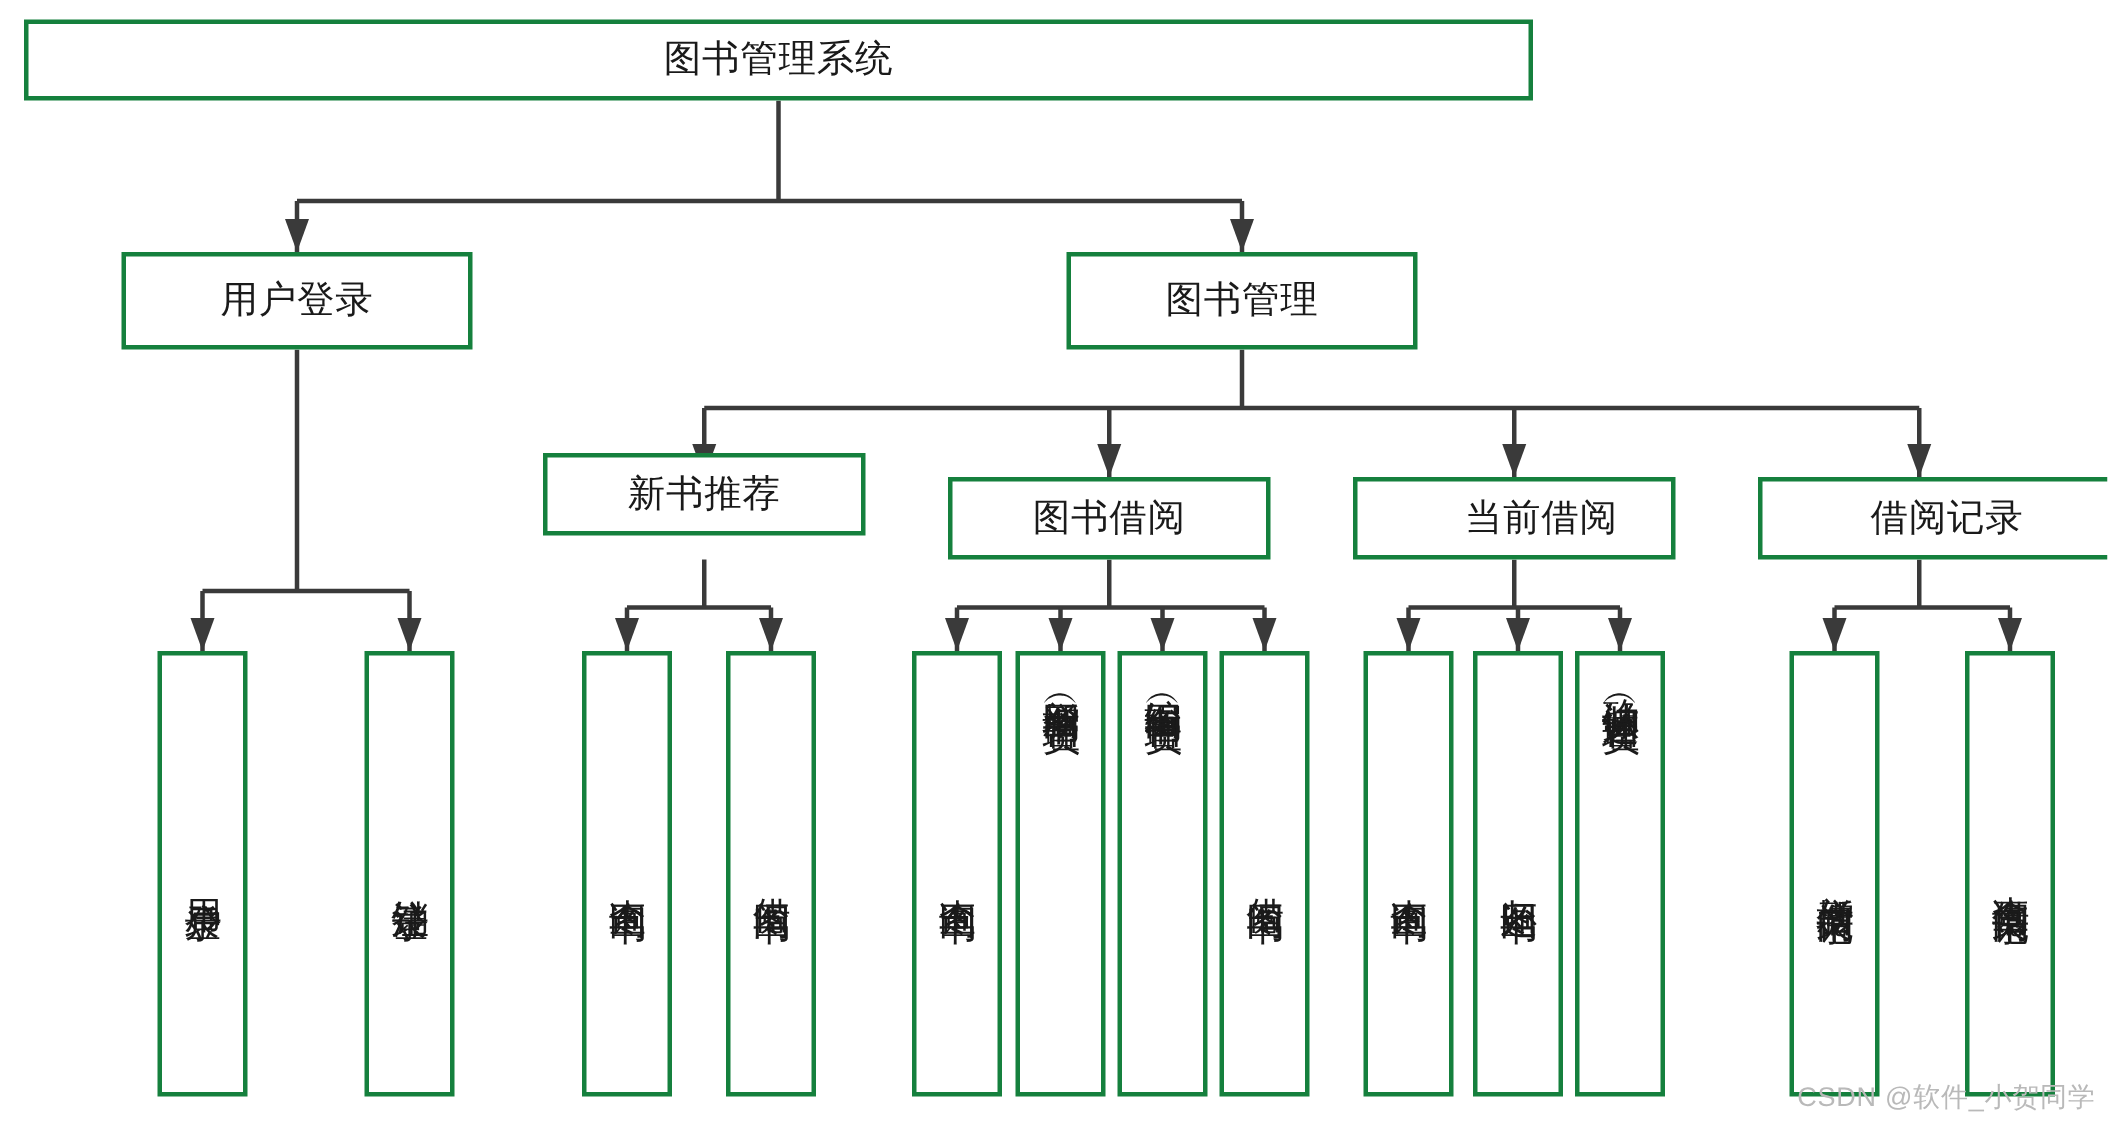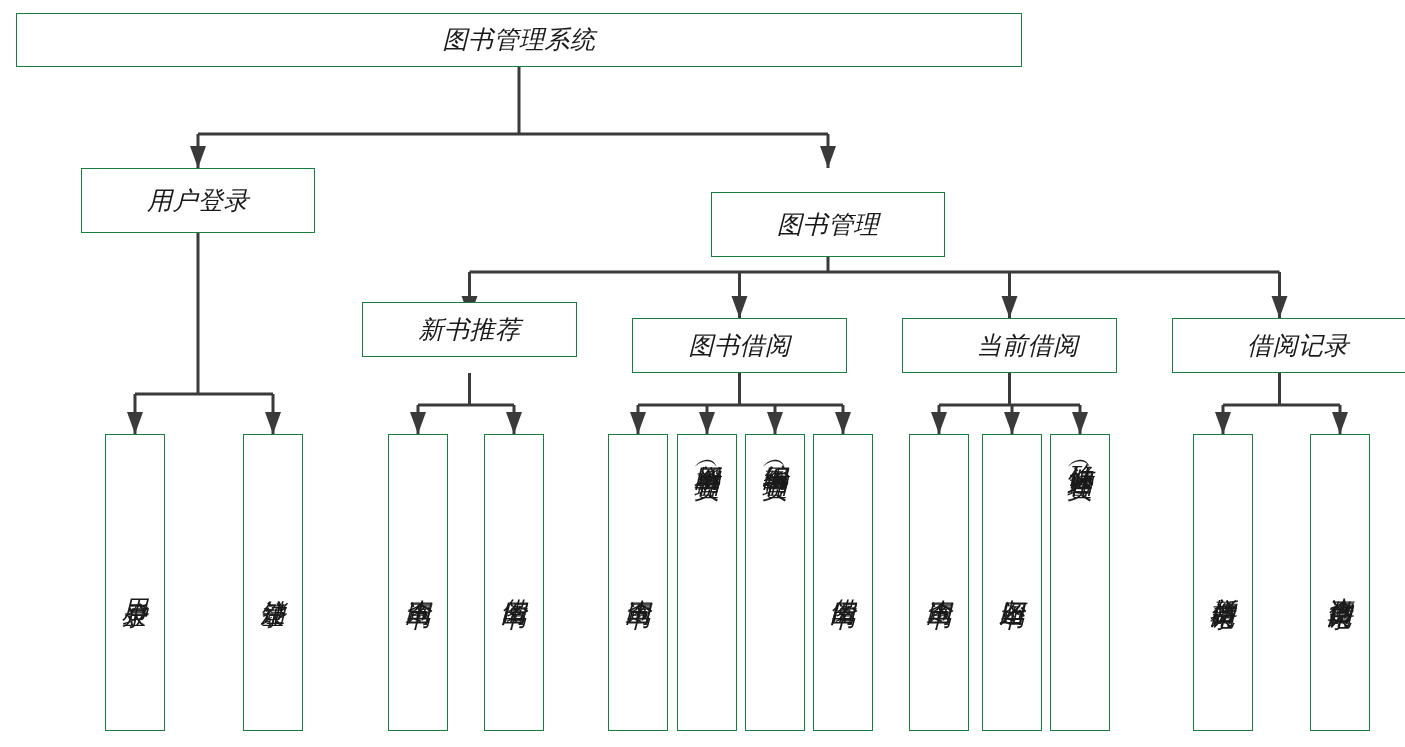--- a/index.html
+++ b/index.html
@@ -19,26 +19,25 @@
     position: absolute;
     left: 0;
     top: 0;
     width: 1405px;
     height: 747px;
   }
   .node {
     position: absolute;
     box-sizing: border-box;
     background: #ffffff;
-    border: 1px solid #15803d;
+    border: 3px solid #15803d;
     display: flex;
     align-items: center;
     justify-content: center;
     color: #1a1a1a;
-    font-style: italic;
   }
   .node .label {
     display: block;
     text-align: center;
     letter-spacing: 0.5px;
   }
   .node.horiz .label {
     writing-mode: horizontal-tb;
     font-size: 25px;
     line-height: 1.1;
@@ -129,21 +128,21 @@
       <line x1="1340" y1="405" x2="1340" y2="434" stroke="#3a3a3a" stroke-width="3"></line>
       <path d="M 1332 412 L 1340 434 L 1348 412 Z" fill="#3a3a3a"></path>
     </svg>
   <div id="nodes">
       <div class="node horiz" style="left: 16px; top: 13px; width: 1006px; height: 54px;">
         <span class="label">图书管理系统</span>
       </div>
       <div class="node horiz" style="left: 81px; top: 168px; width: 234px; height: 65px;">
         <span class="label">用户登录</span>
       </div>
-      <div class="node horiz" style="left: 711px; top: 168px; width: 234px; height: 65px; margin-top: 24px;">
+      <div class="node horiz" style="left: 711px; top: 168px; width: 234px; height: 65px;">
         <span class="label">图书管理</span>
       </div>
       <div class="node horiz" style="left: 362px; top: 302px; width: 215px; height: 55px;">
         <span class="label">新书推荐</span>
       </div>
       <div class="node horiz" style="left: 632px; top: 318px; width: 215px; height: 55px;">
         <span class="label">图书借阅</span>
       </div>
       <div class="node horiz" style="left: 902px; top: 318px; width: 215px; height: 55px; padding-left: 36px;">
         <span class="label">当前借阅</span>
@@ -184,13 +183,14 @@
       <div class="node vert" style="left: 1050px; top: 434px; width: 60px; height: 297px;">
         <span class="label">确认归还（管理员）</span>
       </div>
       <div class="node vert centered" style="left: 1193px; top: 434px; width: 60px; height: 297px;">
         <span class="label">新增借阅记录</span>
       </div>
       <div class="node vert centered" style="left: 1310px; top: 434px; width: 60px; height: 297px;">
         <span class="label">查询借阅记录</span>
       </div>
     </div>
+  <div id="watermark">CSDN @软件_小贺同学</div>
 </div>
 
 </body></html>

